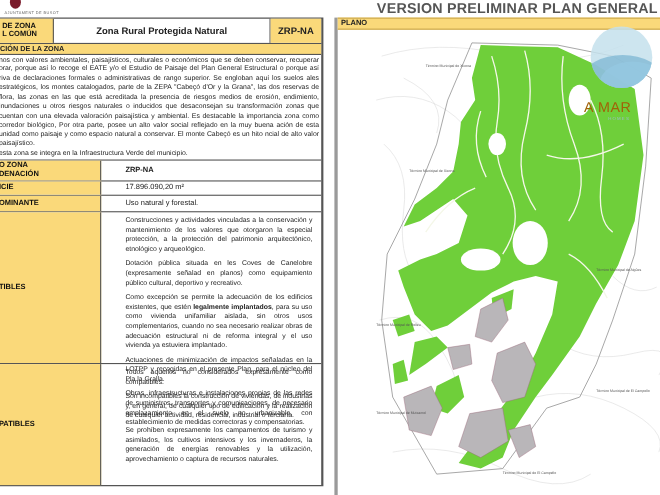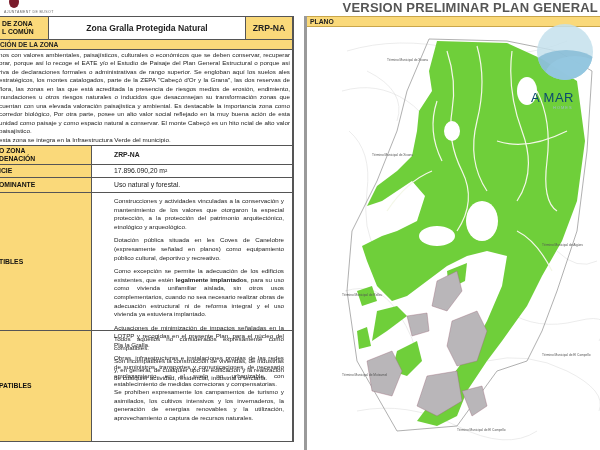--- a/index.html
+++ b/index.html
@@ -36,37 +36,37 @@
     .r-incompat { border-bottom: none; }
 
     
     .plano { position: absolute; left: 304px; top: 16px; width: 300px; height: 445px; border-left: 3px solid #9a9a9a; }
     .plano-hdr { background: #fad97a; font-weight: bold; font-size: 6.8px; height: 9px; line-height: 9px; padding-left: 3px; border-top: 1px solid #c9a64a; border-bottom: 1px solid #c9a64a; }
     .map-wrap { position: absolute; left: 30px; top: 15px; width: 266px; height: 416px; }
     .watermark { position: absolute; left: 220px; top: 8px; width: 76px; height: 95px; pointer-events: none; }
     .wm-circle { position: absolute; left: 10px; top: 0; width: 56px; height: 56px; border-radius: 50%; background: rgba(196,224,236,0.85); overflow: hidden; }
     .wm-wave1 { position: absolute; left: -6px; top: 26px; width: 70px; height: 40px; border-radius: 50% 50% 0 0; background: rgba(120,180,210,0.7); }
     .wm-wave2 { position: absolute; left: 8px; top: 32px; width: 60px; height: 40px; border-radius: 50% 50% 0 0; background: rgba(150,200,225,0.75); }
-    .wm-text { position: absolute; left: 4px; top: 66px; font-size: 13px; color: #0c4a6e; letter-spacing: 0.5px; white-space: nowrap; }
+    .wm-text { position: absolute; left: 4px; top: 66px; font-size: 13px; color: #a16207; letter-spacing: 0.5px; white-space: nowrap; }
     .wm-sub { position: absolute; left: 26px; top: 81px; font-size: 4px; color: #9bbccc; letter-spacing: 1px; }
   </style>
 </head>
 <body>
 
 <div class="logo">
   <div class="mark"></div>
   <div class="txt">AJUNTAMENT DE BUSOT</div>
 </div>
 <div class="doc-header">VERSION PRELIMINAR  PLAN GENERAL</div>
 
 <div class="ficha">
   <div class="row title-row">
     <div class="lbl" style="white-space:pre-line;padding-left:3px;">DE ZONA
 L COMÚN</div>
-    <div class="zname">Zona Gralla Protegida Natural</div>
+    <div class="zname">Zona Rural Protegida Natural</div>
     <div class="zcode">ZRP-NA</div>
   </div>
   <div class="section-hdr">CIÓN DE LA ZONA</div>
   <div class="desc">
     <p>nos con valores ambientales, paisajísticos, culturales o económicos que se deben conservar, recuperar orar, porque así lo recoge el EATE y/o el Estudio de Paisaje del Plan General Estructural o porque así riva de declaraciones formales o administrativas de rango superior. Se engloban aquí los suelos ales estratégicos, los montes catalogados, parte de la ZEPA "Cabeçó d'Or y la Grana", las dos reservas de flora, las zonas en las que está acreditada la presencia de riesgos medios de erosión, endimiento, inundaciones u otros riesgos naturales o inducidos que desaconsejan su transformación zonas que cuentan con una elevada valoración paisajística y ambiental. Es destacable la importancia zona como corredor biológico, Por otra parte, posee un alto valor social reflejado en la muy buena ación de esta unidad como paisaje y como espacio natural a conservar. El monte Cabeçó es un hito ncial de alto valor paisajístico.</p>
     <p>esta zona se integra en la Infraestructura Verde del municipio.</p>
   </div>
 
   <div class="row r-code">
     <div class="lbl" style="white-space:pre-line;">O ZONA

